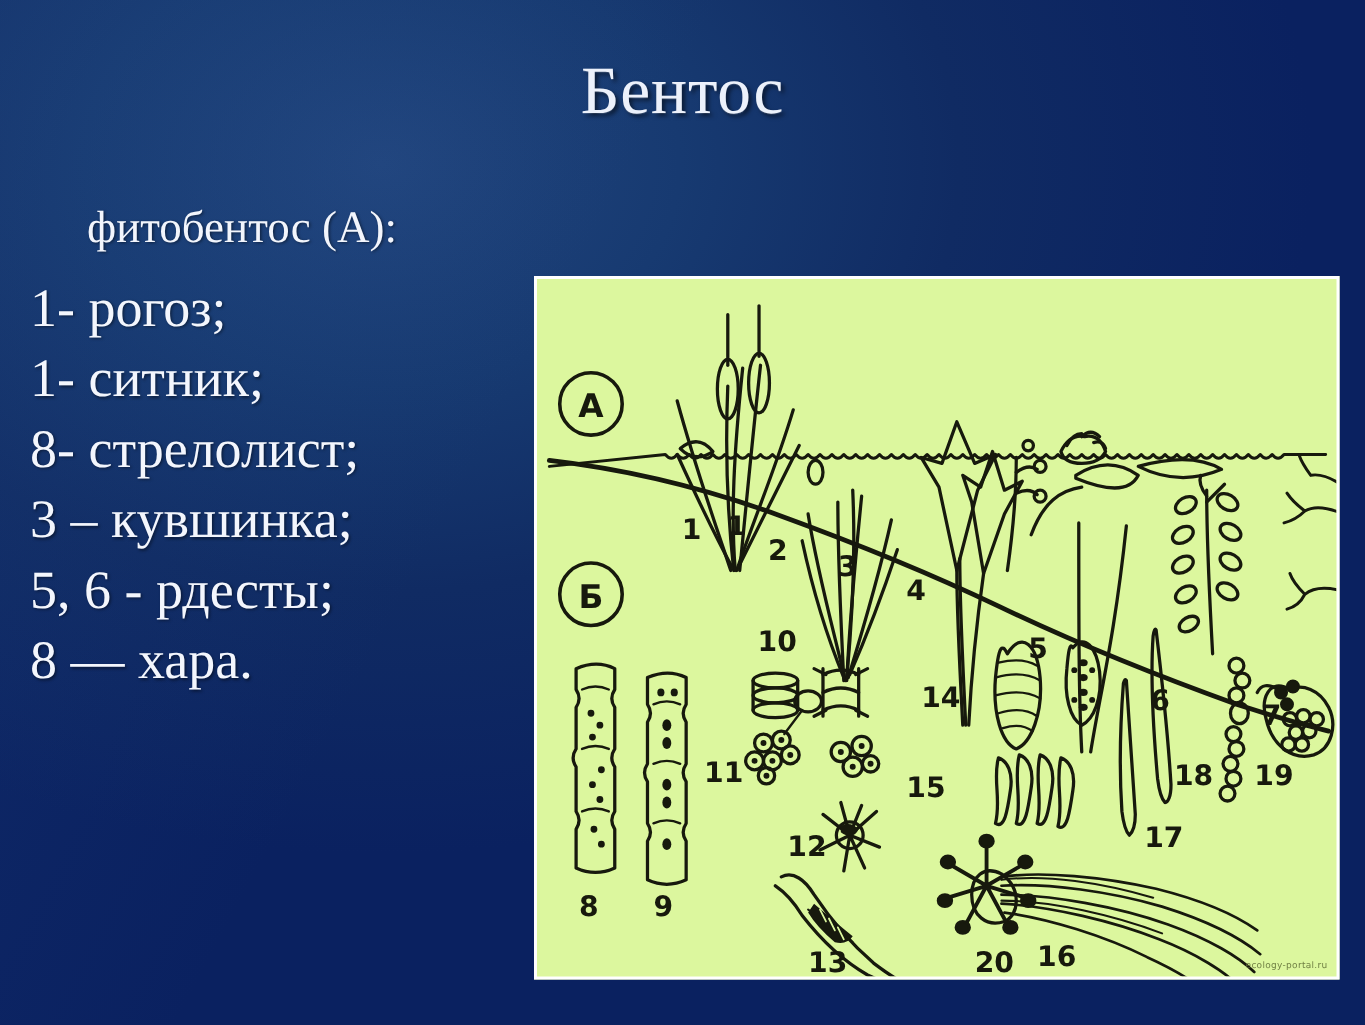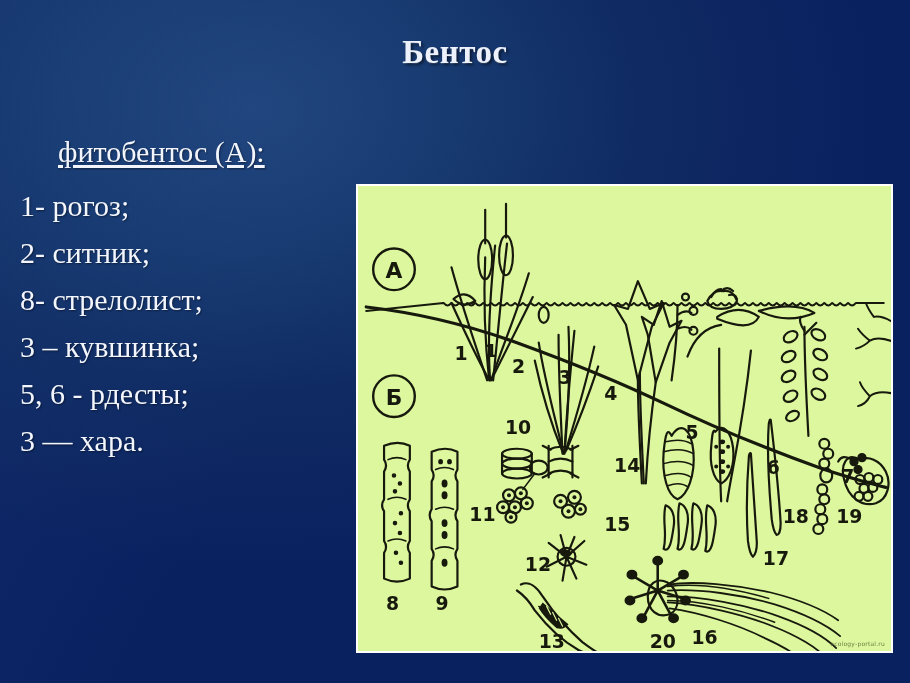--- a/index.html
+++ b/index.html
@@ -16,35 +16,35 @@
   }
   #slide:before{
     content:"";position:absolute;inset:0;
     background:linear-gradient(118deg, rgba(40,80,140,.22) 0%, rgba(40,80,140,0) 38%);
     pointer-events:none;
   }
 
   .title{
     position:absolute;left:0;top:34px;width:910px;text-align:center;
     font-family:"Liberation Serif", serif;
-    font-size:33px;font-weight:700;color:#ecf1fb;letter-spacing:.5px;
+    font-size:45px;font-weight:400;color:#ecf1fb;letter-spacing:.5px;
     text-shadow:2px 2px 3px rgba(0,0,0,.55), 0 1px 0 rgba(255,255,255,.18);
   }
 
   .lead{
     position:absolute;left:58px;top:135px;
     font-size:30px;color:#f2f5fc;
-    text-decoration:underline;text-underline-offset:3px;
+    text-underline-offset:3px;
     text-shadow:1px 1px 2px rgba(0,0,0,.45);
     white-space:nowrap;
   }
 
   .list{position:absolute;left:20px;top:182px;width:330px;}
   .list-item{
-    font-size:30px;color:#f3f6fd;line-height:47px;white-space:nowrap;
+    font-size:36px;color:#f3f6fd;line-height:47px;white-space:nowrap;
     text-shadow:1px 1px 2px rgba(0,0,0,.45);
   }
 
   
   .figure{
     position:absolute;left:356px;top:184px;width:537px;height:469px;
     background:#dcf79e;border:2px solid #ffffff;box-sizing:border-box;
     overflow:hidden;
   }
   .figure svg{display:block;width:100%;height:100%;}
@@ -58,25 +58,25 @@
 <body>
 
 <div id="slide">
 
   <div class="title">Бентос</div>
 
   <div class="lead">фитобентос (А):</div>
 
   <div class="list">
     <div class="list-item">1- рогоз;</div>
-    <div class="list-item">2- ситник;</div>
+    <div class="list-item">1- ситник;</div>
     <div class="list-item">8- стрелолист;</div>
     <div class="list-item">3 – кувшинка;</div>
     <div class="list-item">5, 6 - рдесты;</div>
-    <div class="list-item">3 — хара.</div>
+    <div class="list-item">8 — хара.</div>
   </div>
 
   <div class="figure">
     <svg viewBox="0 0 537 469" xmlns="http://www.w3.org/2000/svg">
       <g fill="none" stroke="#17190d" stroke-width="2.2" stroke-linecap="round" stroke-linejoin="round">
 
         <circle cx="36" cy="84" r="21" stroke-width="2.4"></circle>
         <text x="36" y="93" font-family="DejaVu Sans, sans-serif" font-size="22" font-weight="700" fill="#17190d" stroke="none" text-anchor="middle">А</text>
 
         <path d="M8,126 L86,118 q4,5 8,0 q4,5 8,0 q4,5 8,0 q4,5 8,0 q4,5 8,0 q4,5 8,0 q4,5 8,0

